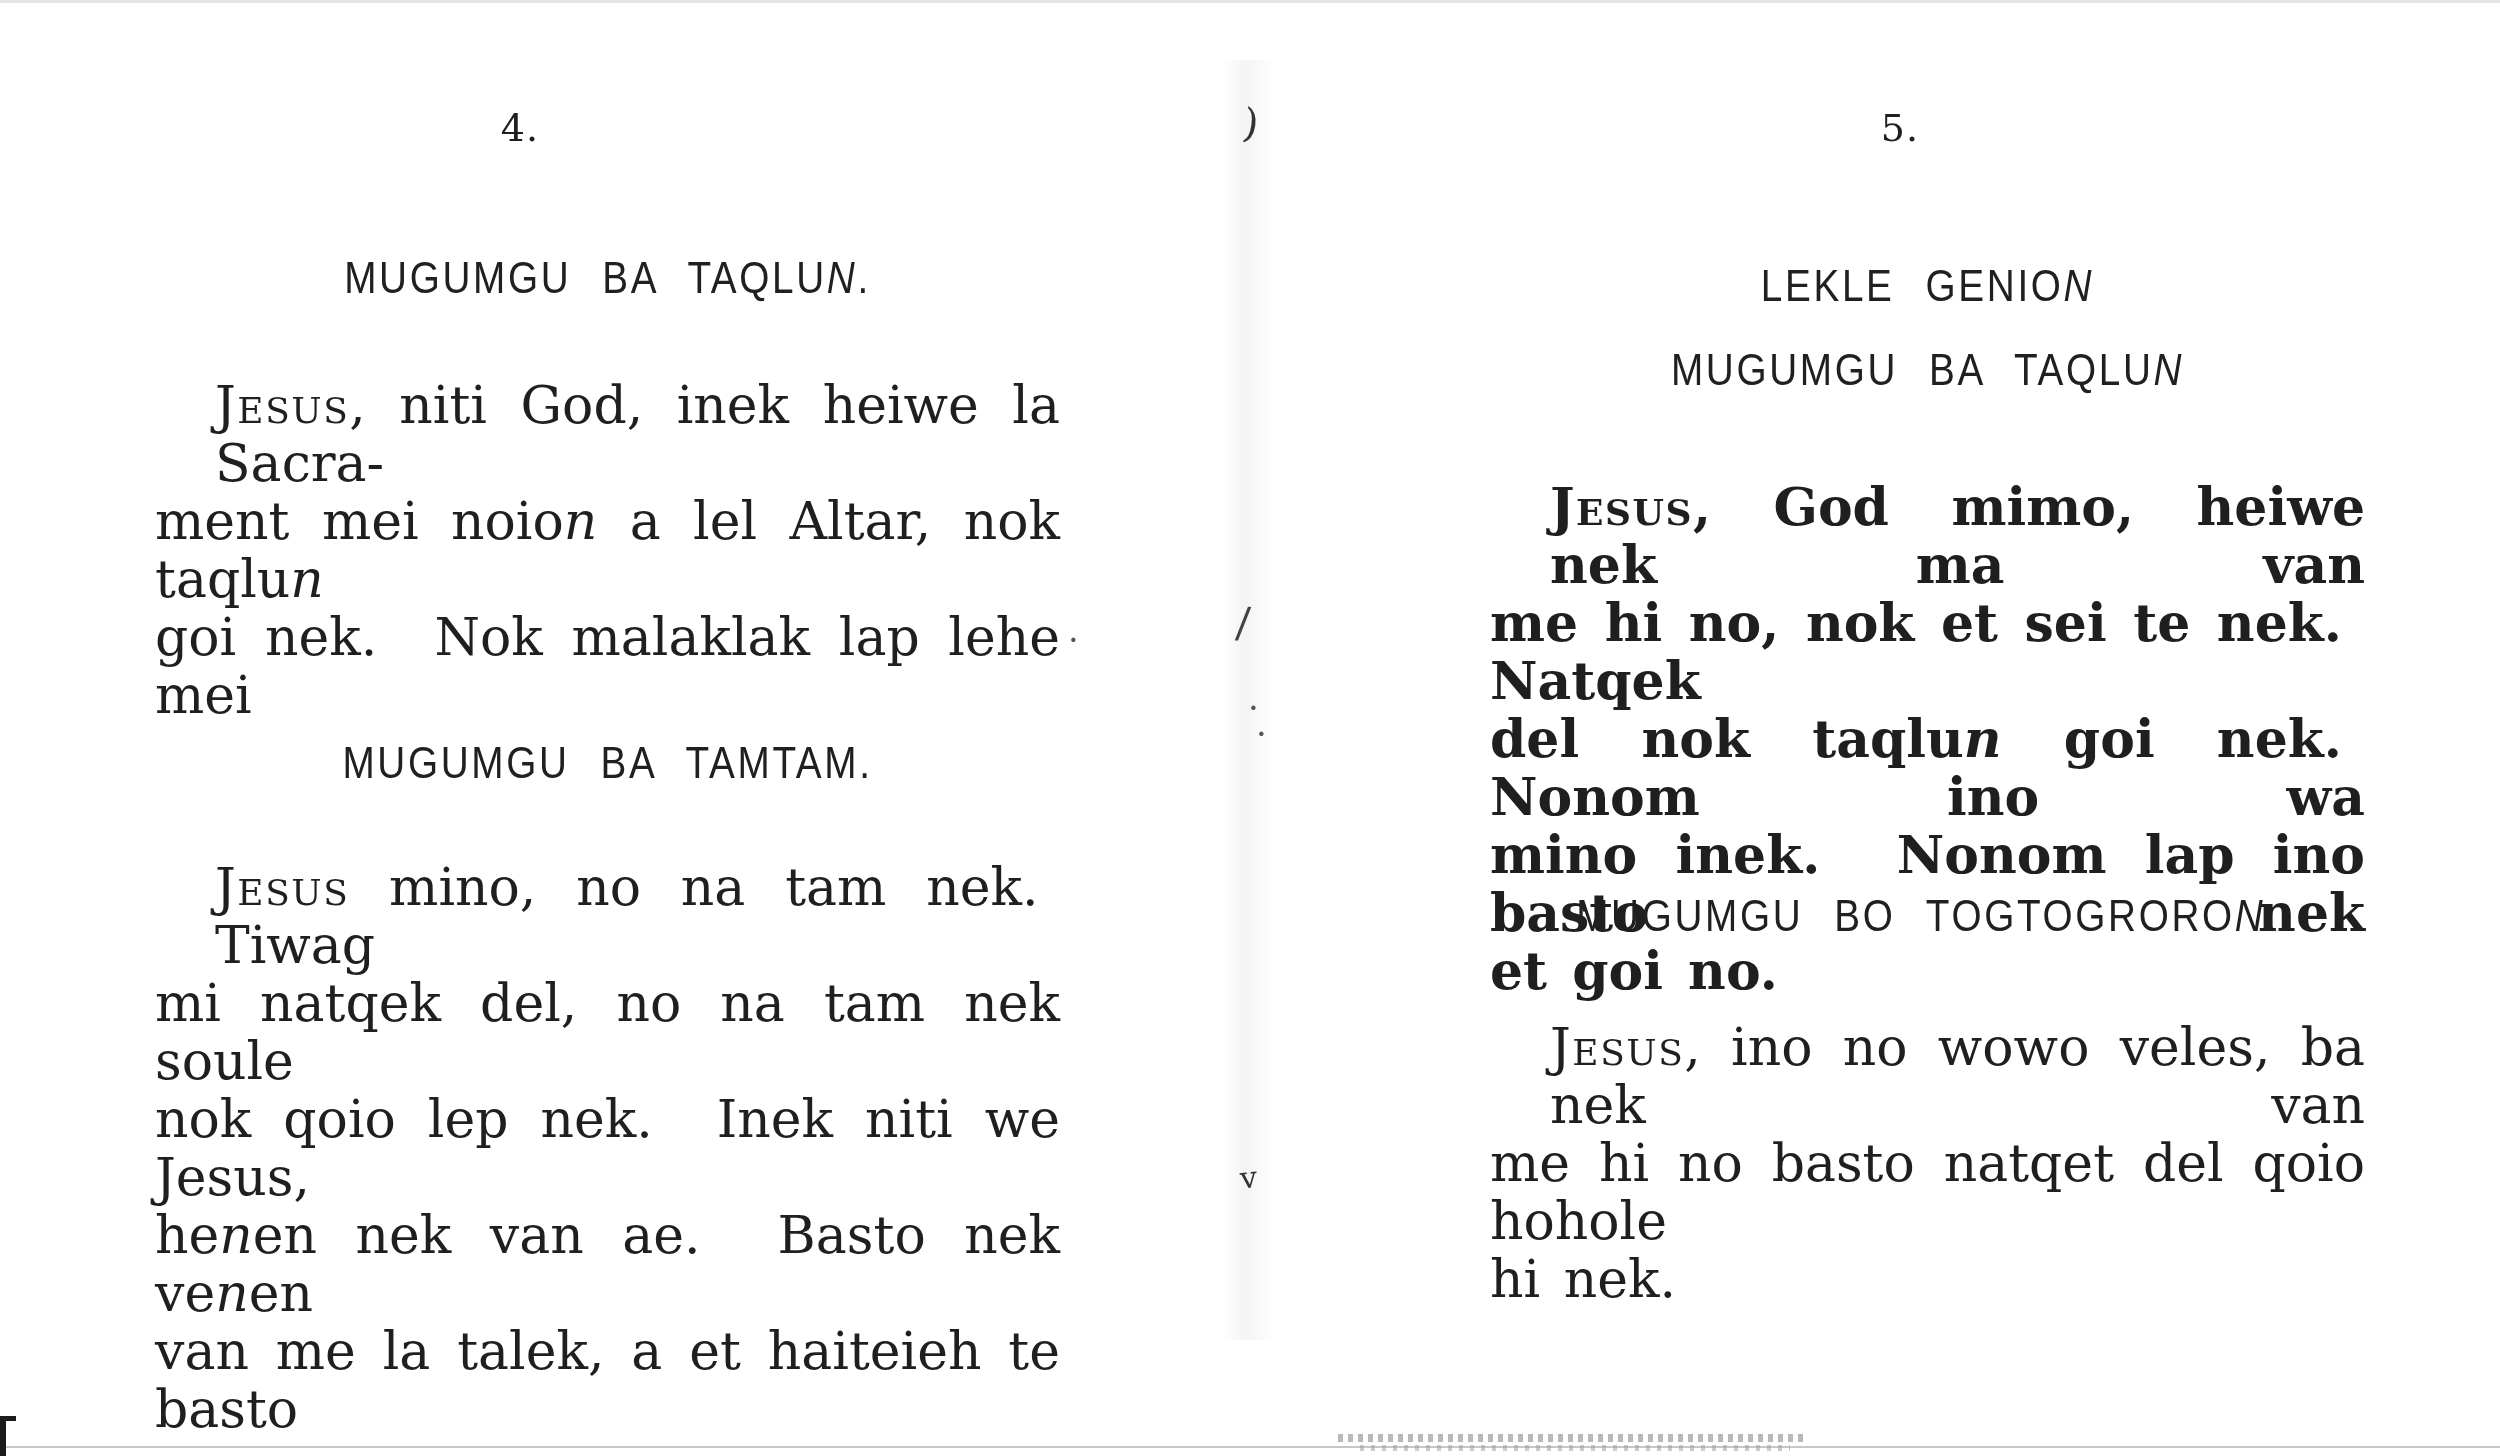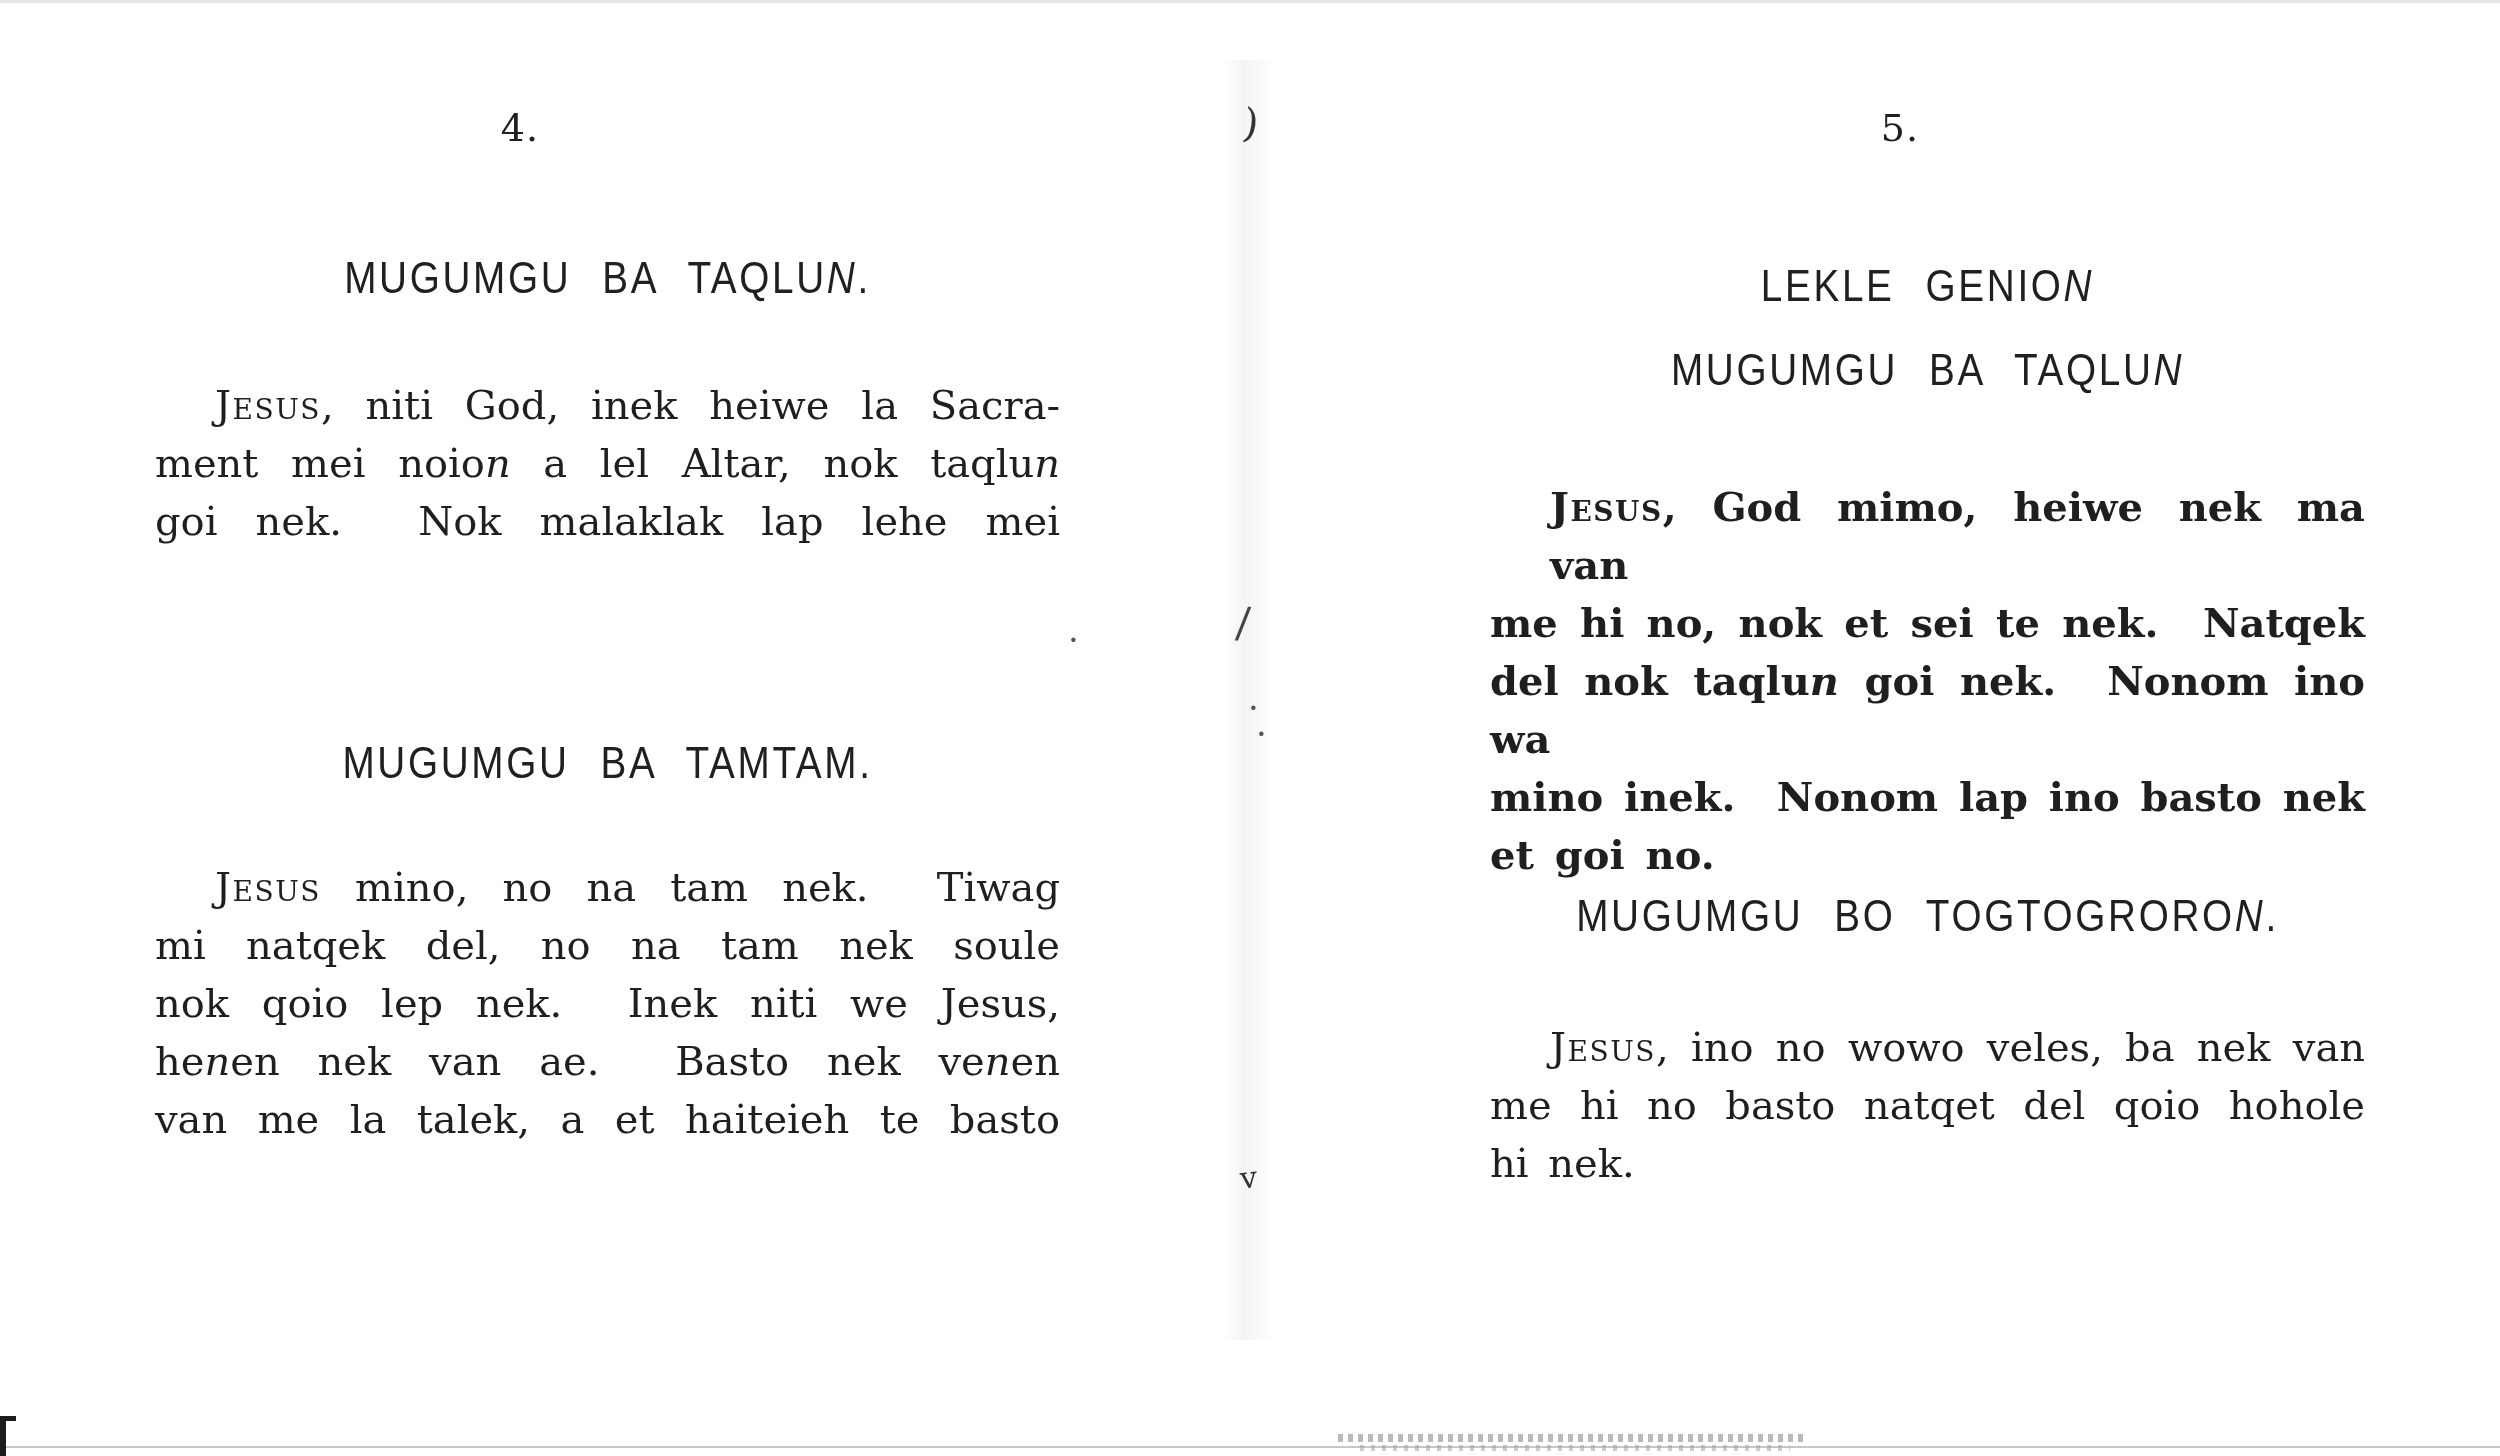--- a/index.html
+++ b/index.html
@@ -31,21 +31,21 @@
     letter-spacing: 3px;
     word-spacing: 20px;
     text-align: center;
     color: #202020;
     transform: scaleX(0.88);
     transform-origin: 50% 50%;
     white-space: nowrap;
   }
   .para {
     position: absolute;
-    font-size: 40px;
+    font-size: 52px;
     line-height: 58px;
   }
   .para .line {
     text-align: justify;
     text-align-last: justify;
     word-spacing: 5px;
   }
   .para .line.first { padding-left: 60px; }
   .para .line.last  { text-align-last: left; word-spacing: 7px; }
   .sc { font-variant: small-caps; letter-spacing: 1.5px; }

